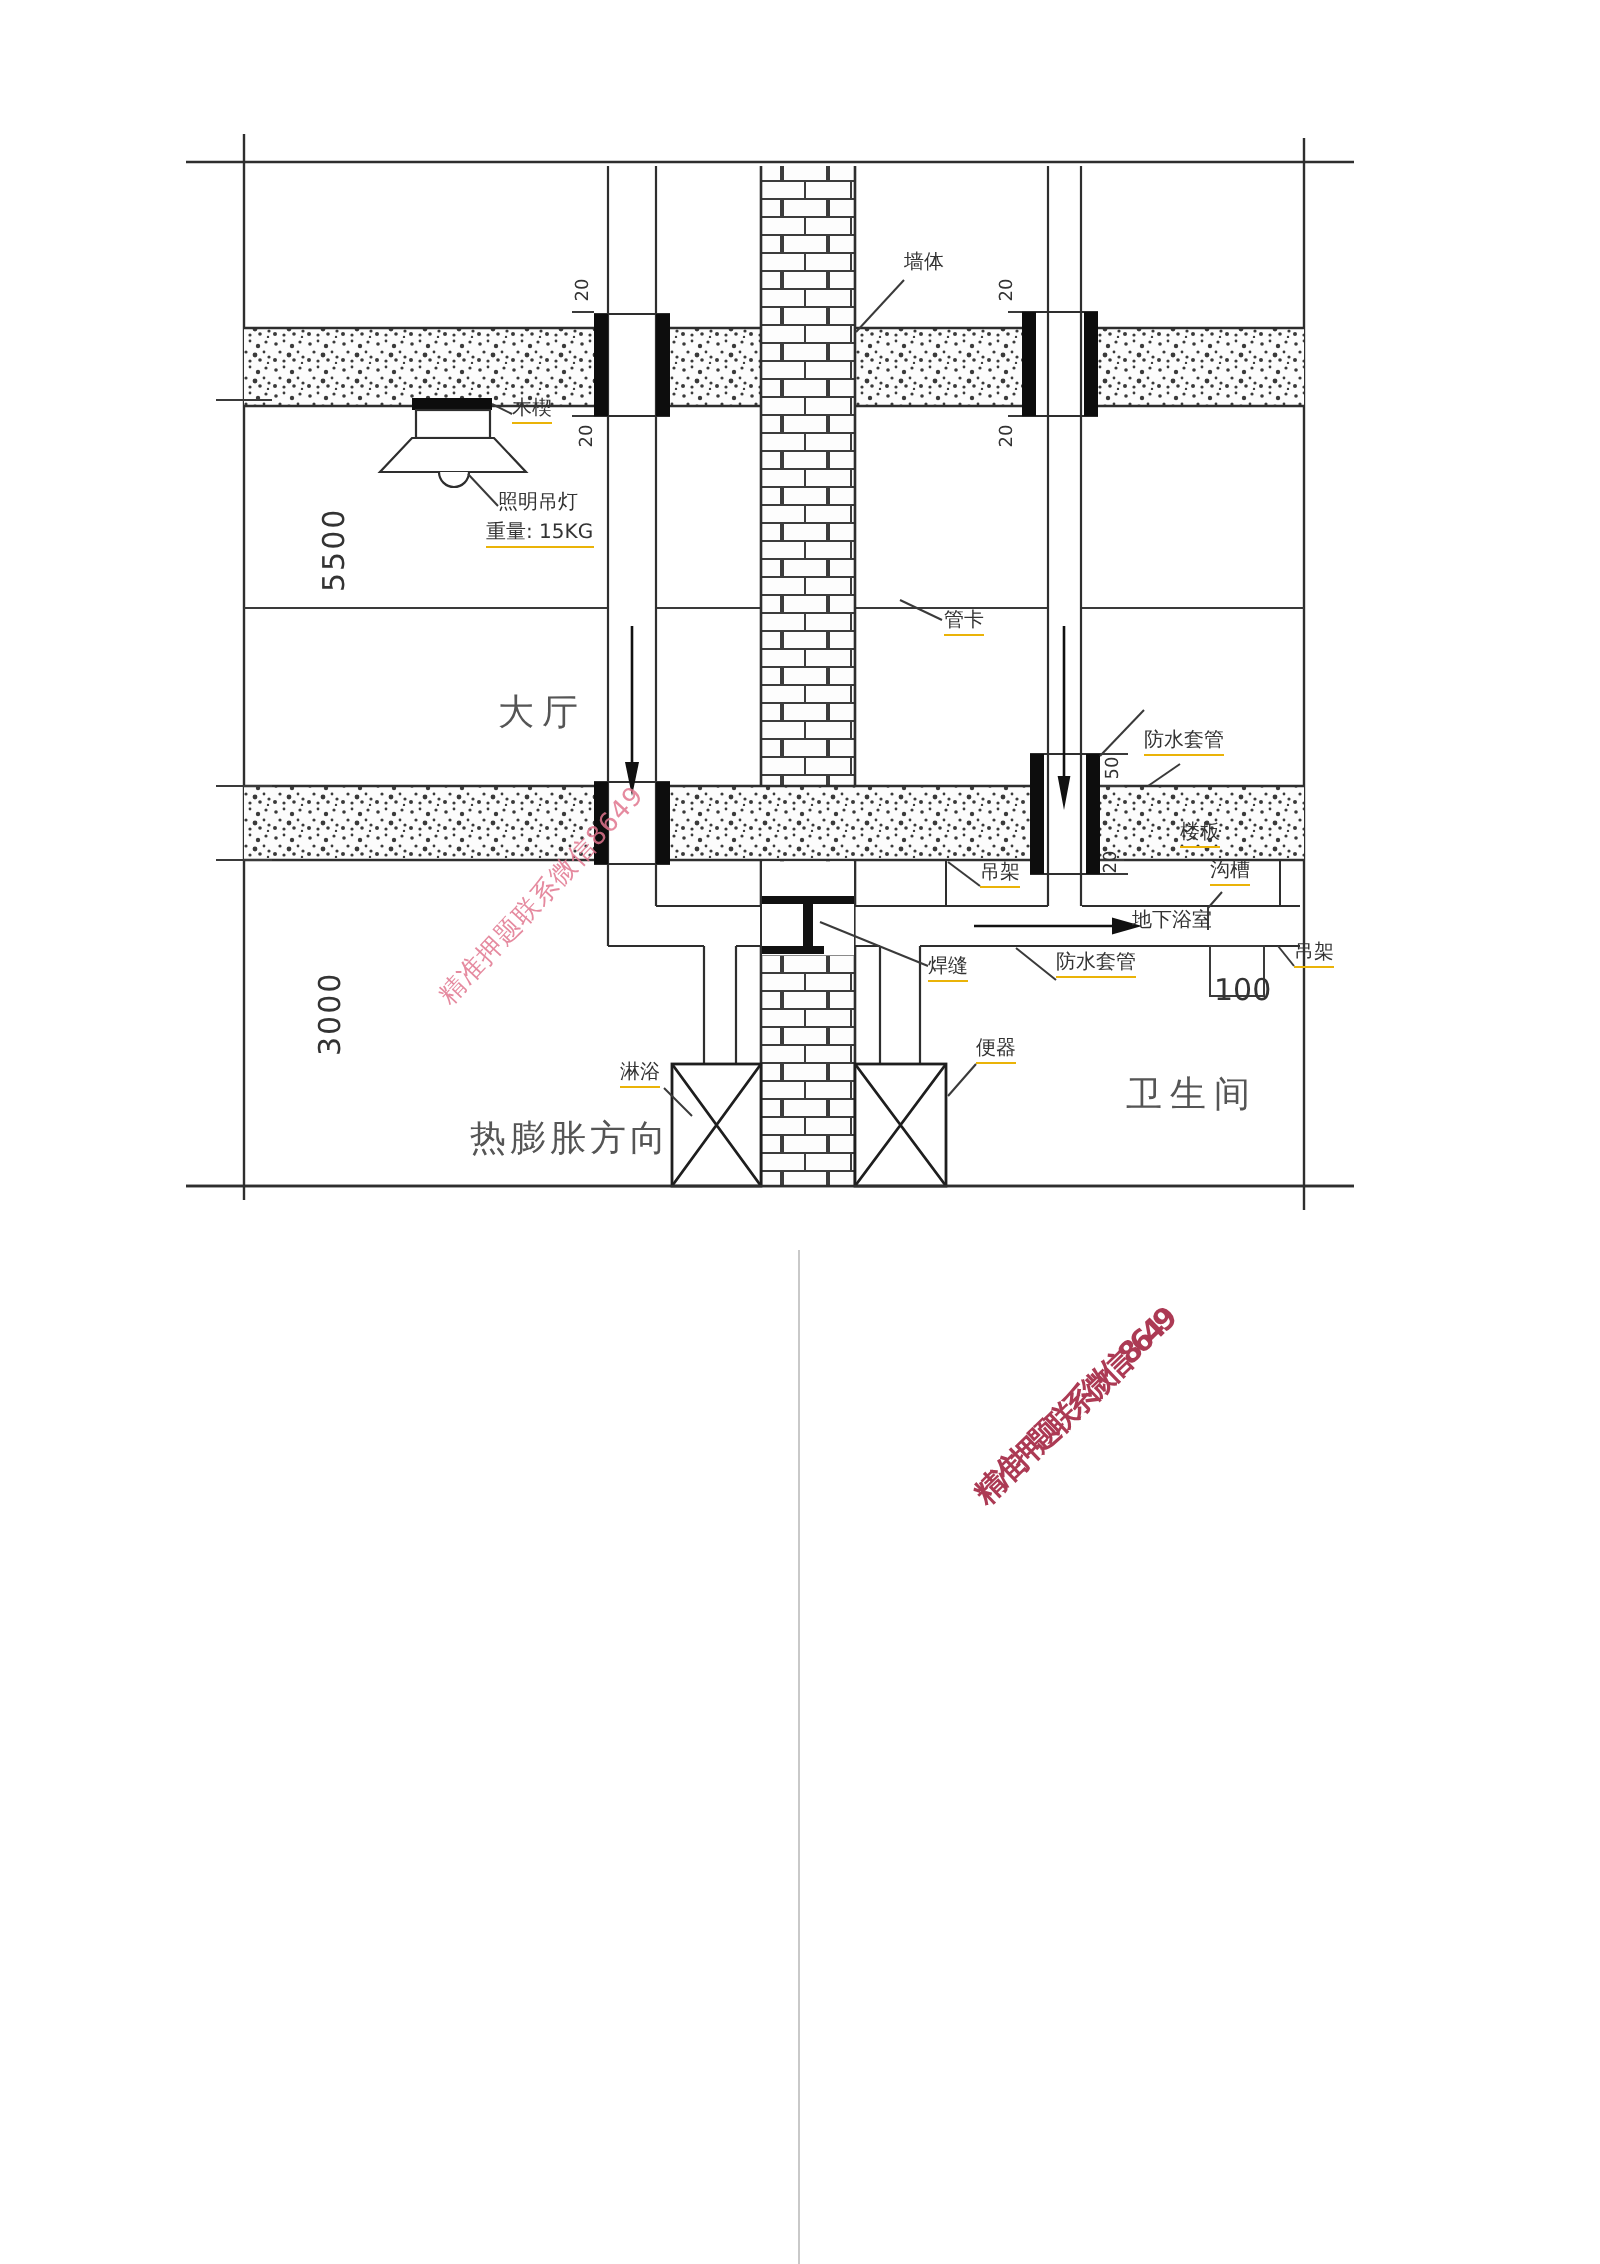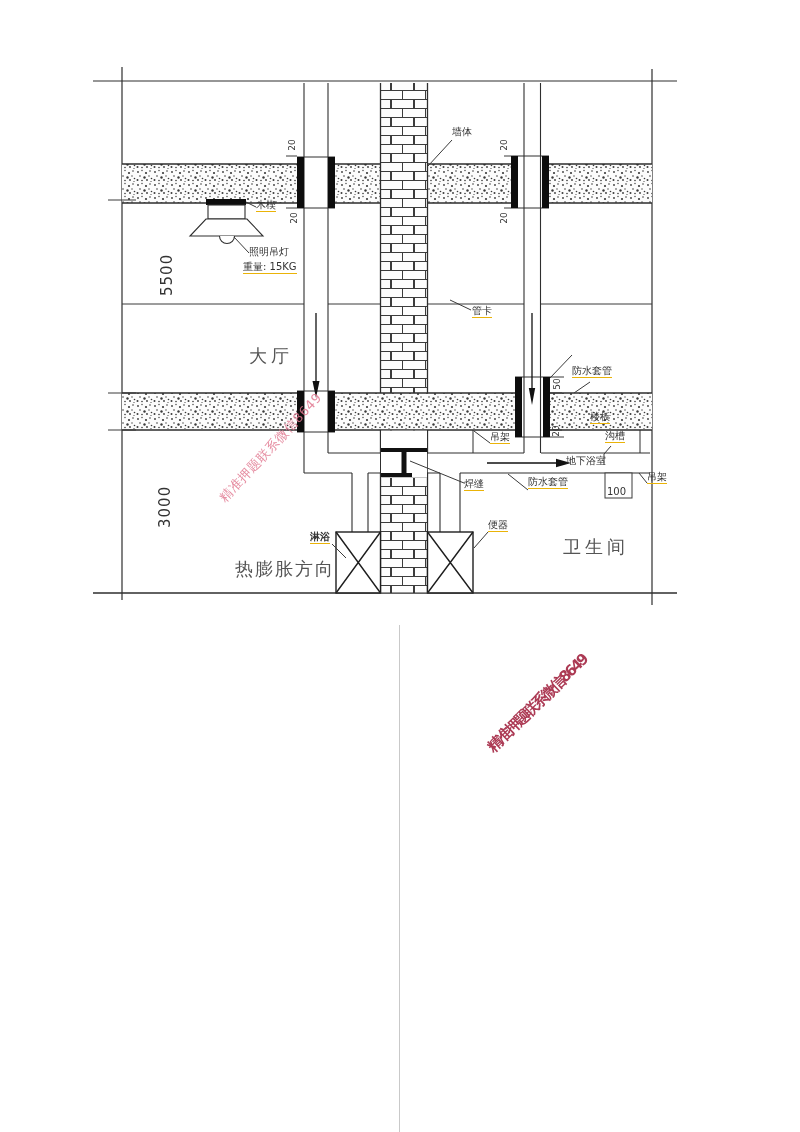--- a/index.html
+++ b/index.html
@@ -7,21 +7,21 @@
         font-family:"DejaVu Sans","Liberation Sans",sans-serif;}
   .drawing{position:absolute;left:0;top:0;width:700px;height:640px;}
   svg{position:absolute;left:0;top:0;}
   .lbl{position:absolute;font-size:10px;color:#333;white-space:nowrap;line-height:12px;}
   .lbl.u{border-bottom:1px solid #eab308;padding-bottom:0px;}
   .room{position:absolute;font-size:18px;color:#555;white-space:nowrap;letter-spacing:4px;}
   .dimv{position:absolute;font-size:15px;color:#333;width:42px;text-align:center;
         transform:rotate(-90deg);transform-origin:center;letter-spacing:1px;}
   .dims{position:absolute;font-size:9px;color:#333;width:14px;text-align:center;
         transform:rotate(-90deg);transform-origin:center;}
-  .dimh{position:absolute;font-size:10px;color:#333;}
+  .dimh{position:absolute;font-size:15px;color:#333;}
   .wm{position:absolute;white-space:nowrap;transform-origin:left center;}
   .wm.light{font-size:13px;color:rgba(224,118,142,0.85);letter-spacing:0.5px;transform:rotate(-47deg);}
   .wm.dark{font-size:15px;font-weight:bold;color:#ac3a54;letter-spacing:-2.5px;transform:rotate(-44deg);}
   .fold-line{position:absolute;width:1px;background:#c9c9c9;}
 </style>
 </head>
 <body>
 
 <div class="page">
   <div class="drawing">
@@ -194,21 +194,21 @@
     <span class="lbl u" style="left:472px;top:305px;">管卡</span>
     <span class="lbl u" style="left:572px;top:341px;margin-top:24px;">防水套管</span>
     <span class="lbl u" style="left:590px;top:369px;margin-top:42px;">楼板</span>
     <span class="lbl u" style="left:490px;top:431px;">吊架</span>
     <span class="lbl u" style="left:605px;top:430px;">沟槽</span>
     <span class="lbl" style="left:566px;top:455px;">地下浴室</span>
     <span class="lbl u" style="left:464px;top:478px;">焊缝</span>
     <span class="lbl u" style="left:528px;top:476px;">防水套管</span>
     <span class="lbl u" style="left:647px;top:471px;">吊架</span>
     <span class="lbl u" style="left:488px;top:519px;">便器</span>
-    <span class="lbl u" style="left:310px;top:531px;font-weight:bold;">淋浴</span>
+    <span class="lbl u" style="left:310px;top:531px;">淋浴</span>
 
     <span class="room" style="left:249px;top:344px;">大厅</span>
     <span class="room" style="left:235px;top:557px;letter-spacing:2px;">热膨胀方向</span>
     <span class="room" style="left:563px;top:535px;font-family:Liberation Serif, serif;">卫生间</span>
 
     <span class="dimv" style="left:146px;top:266px;">5500</span>
     <span class="dimv" style="left:144px;top:498px;">3000</span>
     <span class="dims" style="left:285px;top:140px;">20</span>
     <span class="dims" style="left:287px;top:213px;">20</span>
     <span class="dims" style="left:497px;top:140px;">20</span>

